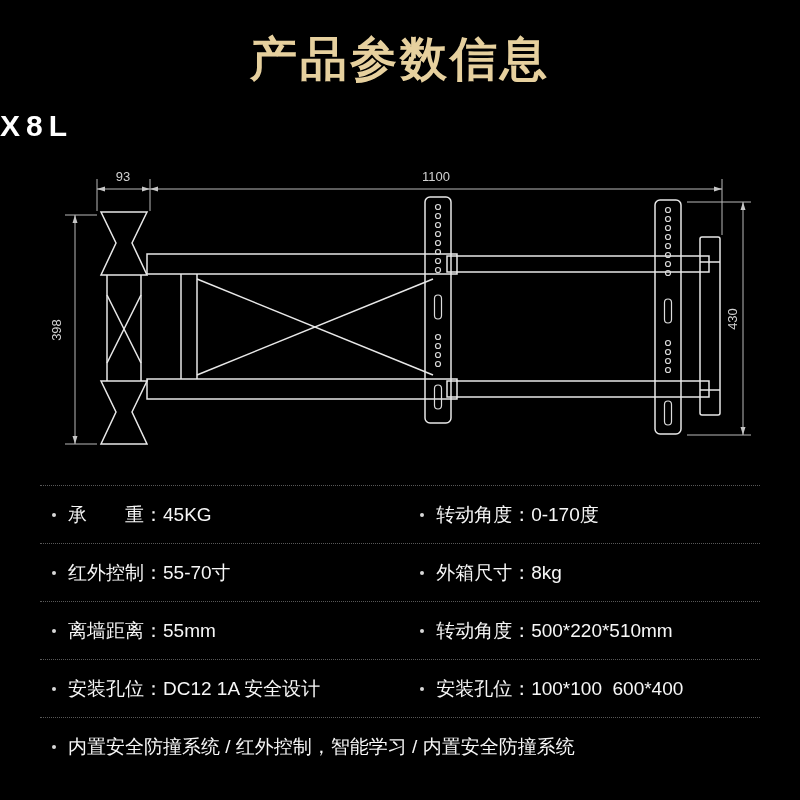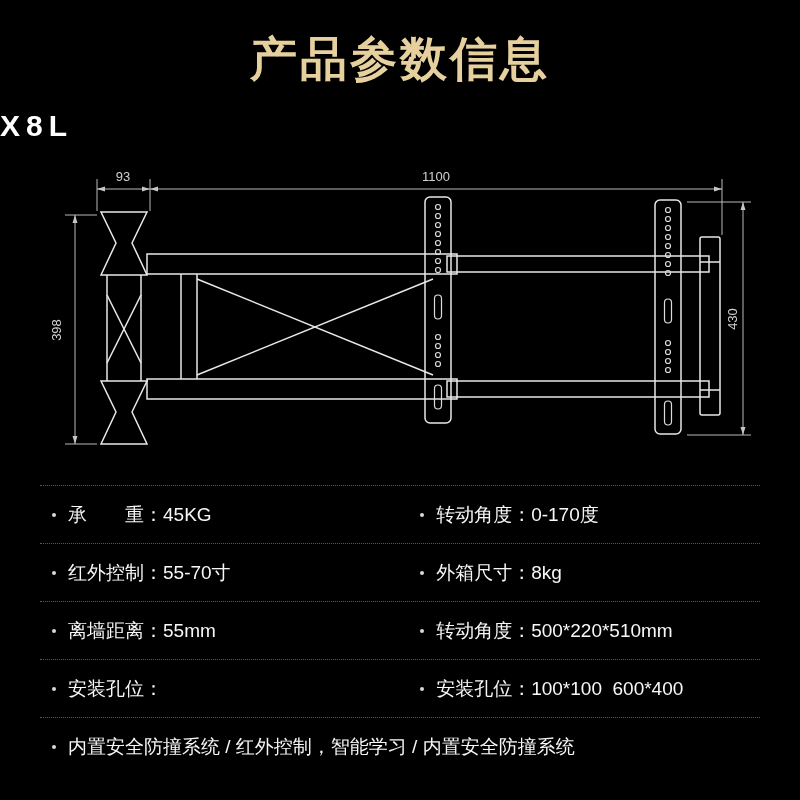--- a/index.html
+++ b/index.html
@@ -204,20 +204,21 @@
         <span class="dot"></span>
         <span class="spec-label">转动角度：</span>
         <span class="spec-value">500*220*510mm</span>
       </div>
     </div>
 
     <div class="spec-row">
       <div class="cell cell-left">
         <span class="dot"></span>
         <span class="spec-label">安装孔位：</span>
+        <span class="spec-value">DC12 1A 安全设计</span>
       </div>
       <div class="cell cell-right">
         <span class="dot"></span>
         <span class="spec-label">安装孔位：</span>
         <span class="spec-value">100*100  600*400</span>
       </div>
     </div>
 
     <div class="spec-row">
       <div class="cell">

